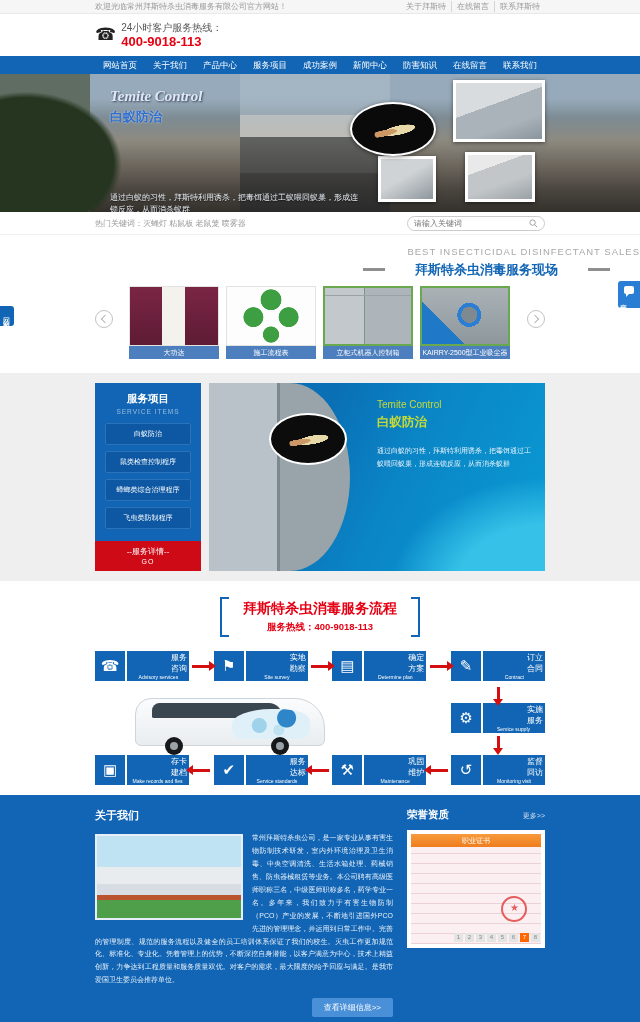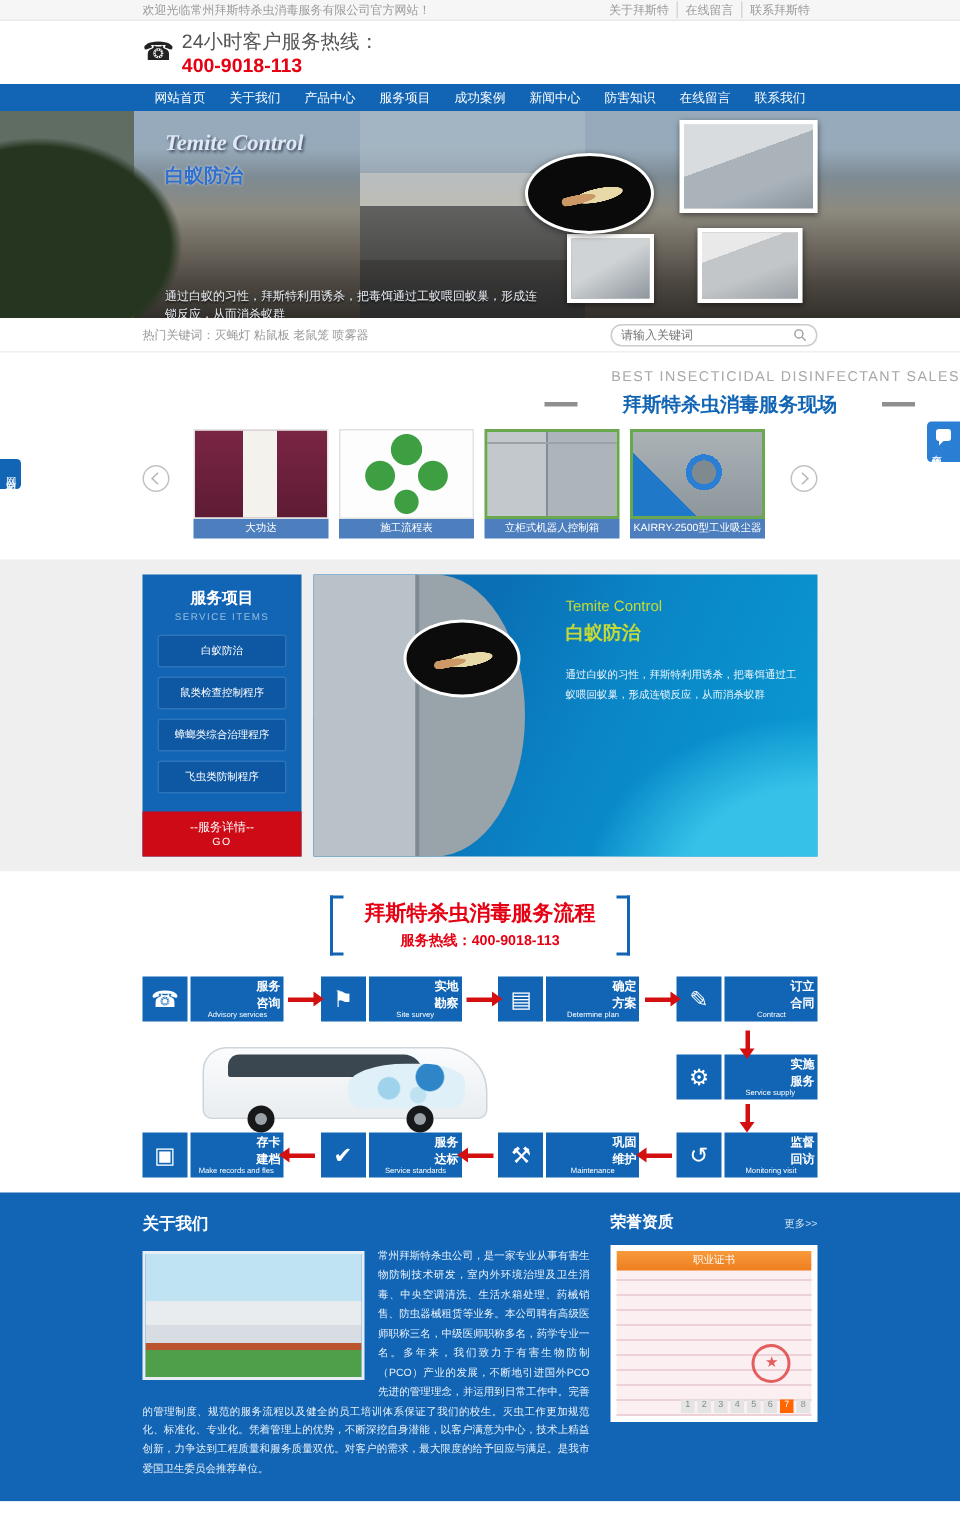--- a/index.html
+++ b/index.html
@@ -18,21 +18,21 @@
   
   .header { height: 42px; background: #fff; }
   .header .wrap { display: flex; justify-content: space-between; align-items: center; height: 100%; }
   .logo { display: flex; align-items: center; }
   .logo-mark { width: 26px; height: 26px; border-radius: 50%; border: 4px solid #2f9e44; border-top-color: #7cc242; border-left-color: #54b14a; position: relative; margin-right: 6px; }
   .logo-mark::after { content: ""; position: absolute; width: 7px; height: 7px; background: #2f9e44; border-radius: 50%; top: 4px; left: 5px; }
   .logo-cn { font-size: 13.5px; font-weight: bold; color: #1165b4; letter-spacing: .5px; }
   .logo-en { font-size: 6.5px; font-style: italic; color: #1165b4; font-family: "Liberation Serif", serif; margin-top: 1px; }
   .hotline { display: flex; align-items: center; }
   .phone-icon { font-size: 17px; color: #222; margin-right: 5px; }
-  .hot-label { font-size: 13px; color: #555; }
+  .hot-label { font-size: 10px; color: #555; }
   .hot-num { font-size: 13px; font-weight: bold; color: #e60012; line-height: 1.1; }
 
   
   .nav { height: 18px; background: #1165b4; }
   .nav .wrap { display: flex; height: 100%; }
   .nav-item { flex: 1; text-align: center; color: #fff; font-size: 8.5px; line-height: 18px; cursor: pointer; }
 
   
   .banner { height: 138px; position: relative; overflow: hidden;
     background:
@@ -114,21 +114,21 @@
   .bracket { width: 9px; border: 2px solid #1165b4; }
   .bk-l { border-right: none; } .bk-r { border-left: none; }
   .flow-titles { padding: 3px 14px; text-align: center; }
   .flow-title { font-size: 14px; font-weight: bold; color: #e50113; }
   .flow-hot { font-size: 9.5px; font-weight: bold; color: #e50113; margin-top: 3px; }
   .flow-grid { margin-top: 14px; }
   .frow { display: flex; align-items: center; }
   .step { display: flex; flex: 0 0 auto; }
   .step-icon { width: 30px; height: 30px; background: #1165b4; color: #fff; font-size: 15px; display: flex; align-items: center; justify-content: center; margin-right: 2px; }
   .step-label { width: 62px; height: 30px; background: #1165b4; color: #fff; display: flex; flex-direction: column; align-items: center; justify-content: center; }
-  .st-cn { font-size: 8px; font-weight: bold; margin-left: 44px; } .st-en { font-size: 6px; transform: scale(.85); white-space: nowrap; }
+  .st-cn { font-size: 8px; font-weight: normal; margin-left: 44px; } .st-en { font-size: 6px; transform: scale(.85); white-space: nowrap; }
   .h-arrow { flex: 1; display: flex; align-items: center; justify-content: center; }
   .ar { width: 18px; height: 3px; background: #d40f10; position: relative; }
   .ar-r::after { content: ""; position: absolute; right: -6px; top: -4px; border-left: 7px solid #d40f10; border-top: 5.5px solid transparent; border-bottom: 5.5px solid transparent; }
   .ar-l::before { content: ""; position: absolute; left: -6px; top: -4px; border-right: 7px solid #d40f10; border-top: 5.5px solid transparent; border-bottom: 5.5px solid transparent; }
   .v-arrow { width: 3px; height: 13px; background: #d40f10; position: relative; margin: 3px auto; }
   .v-arrow::after { content: ""; position: absolute; bottom: -6px; left: -4px; border-top: 7px solid #d40f10; border-left: 5.5px solid transparent; border-right: 5.5px solid transparent; }
   .flow-mid { display: flex; justify-content: space-between; align-items: center; }
   .side-col { width: 94px; }
   .van { position: relative; width: 190px; height: 74px; margin-left: 40px; }
   .van-body { position: absolute; left: 0; bottom: 9px; width: 100%; height: 48px; background: linear-gradient(180deg, #fbfcfd, #e9edf0); border: 1px solid #cdd4da; border-radius: 16px 30px 6px 6px; }
@@ -414,20 +414,23 @@
       </div>
     </div>
   </div>
 
   <div class="about">
     <div class="wrap">
       <div class="ab-left">
         <div class="ab-title">关于我们</div>
         <div class="factory"></div>
         <div class="ab-text">常州拜斯特杀虫公司，是一家专业从事有害生物防制技术研发，室内外环境治理及卫生消毒、中央空调清洗、生活水箱处理、药械销售、防虫器械租赁等业务。本公司聘有高级医师职称三名，中级医师职称多名，药学专业一名。多年来，我们致力于有害生物防制（PCO）产业的发展，不断地引进国外PCO先进的管理理念，并运用到日常工作中。完善的管理制度、规范的服务流程以及健全的员工培训体系保证了我们的校生。灭虫工作更加规范化、标准化、专业化。凭着管理上的优势，不断深挖自身潜能，以客户满意为中心，技术上精益创新，力争达到工程质量和服务质量双优。对客户的需求，最大限度的给予回应与满足。是我市爱国卫生委员会推荐单位。</div>
+        <div class="ab-btn-row">
+          <span class="ab-btn">查看详细信息&gt;&gt;</span>
+        </div>
       </div>
       <div class="ab-right">
         <div class="honor-head">
           <span class="honor-title">荣誉资质</span>
           <span class="honor-more">更多&gt;&gt;</span>
         </div>
         <div class="cert-card">
           <div class="cert">
             <div class="cert-bar">职业证书</div>
             <div class="stamp"></div>

